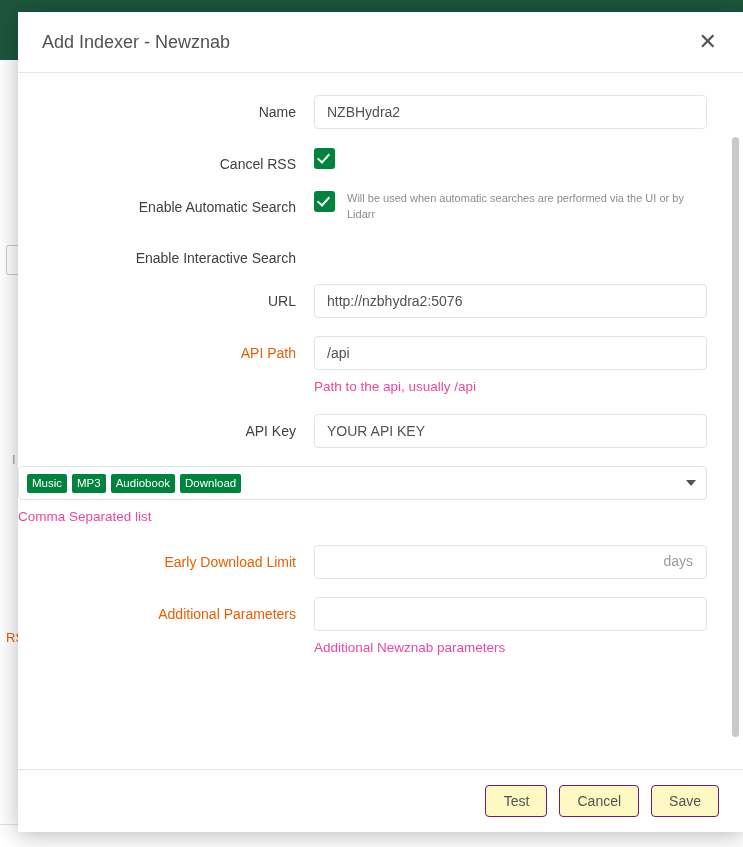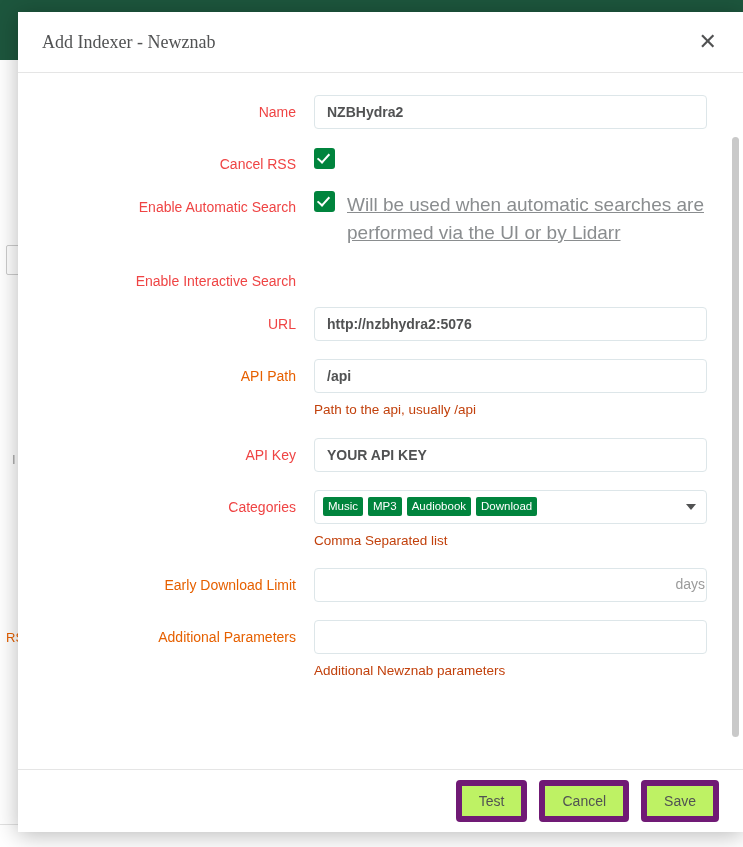--- a/index.html
+++ b/index.html
@@ -94,21 +94,20 @@
     flex: 0 0 60px;
     border-bottom: 1px solid #e5e5e5;
     display: flex;
     align-items: center;
   }
   .modal-title {
     font-size: 18px;
     color: #515253;
     padding-left: 24px;
     font-weight: 400;
-    font-family: Liberation Serif, serif;
   }
   .modal-close {
     position: absolute;
     right: 22px;
     top: 50%;
     transform: translateY(-50%);
     font-size: 22px;
     line-height: 1;
     color: #515253;
     background: none;
@@ -148,72 +147,70 @@
     padding-right: 36px;
   }
   .form-label {
     width: 296px;
     flex: 0 0 296px;
     text-align: right;
     padding-right: 18px;
     padding-top: 9px;
     box-sizing: border-box;
     font-size: 14px;
-    color: #ef4444;
+    color: #404040;
   }
   .form-label.advanced {
     color: #e66000;
   }
   .form-control-wrap {
     flex: 1 1 auto;
     min-width: 0;
   }
   input.form-input {
     display: block;
     width: 100%;
     box-sizing: border-box;
     height: 34px;
     padding: 6px 12px;
     font-size: 14px;
     color: #515253;
     background-color: #fff;
     border: 1px solid #dde6e9;
     border-radius: 4px;
     font-family: "Liberation Sans", sans-serif;
-    font-weight: bold;
   }
   input.form-input::placeholder {
     color: #a1a1a1;
   }
   input.form-input.with-unit {
     padding-right: 48px;
   }
   .input-unit-wrap {
     position: relative;
   }
   .input-unit {
     position: absolute;
-    right: 2px;
+    right: 14px;
     top: 8px;
     font-size: 14px;
     color: #9b9b9b;
     pointer-events: none;
   }
   .help-text {
     margin-top: 7px;
     font-size: 13.5px;
-    color: #c2410c;
+    color: #ec4899;
     line-height: 1.45;
   }
   .check-help {
-    font-size: 19px;
+    font-size: 11px;
     color: #8a8d8f;
     line-height: 1.45;
     padding-top: 1px;
-    text-decoration: underline;
   }
 
   .check-row {
     display: flex;
     align-items: flex-start;
     gap: 12px;
   }
   .checkbox {
     flex: 0 0 auto;
     width: 21px;
@@ -279,22 +276,22 @@
     display: flex;
     justify-content: flex-end;
     align-items: center;
     gap: 12px;
     padding-right: 24px;
   }
   .btn {
     font-family: "Liberation Sans", sans-serif;
     font-size: 14px;
     color: #515253;
-    background: #bef264;
-    border: 6px solid #701a75;
+    background: #fef9c3;
+    border: 1px solid #701a75;
     border-radius: 4px;
     padding: 7px 17px;
     cursor: pointer;
     min-width: 62px;
   }
 </style>
 </head>
 <body>
 
 <div class="app-bg">
@@ -362,21 +359,20 @@
     </div>
 
     <div class="form-group">
       <div class="form-label">API Key</div>
       <div class="form-control-wrap">
         <input class="form-input" type="text" value="YOUR API KEY" style="">
       </div>
     </div>
 
     <div class="form-group">
-      <div class="form-label">Categories</div>
       <div class="form-control-wrap">
         <div class="tag-select">
           <span class="tag">Music</span>
           <span class="tag">MP3</span>
           <span class="tag">Audiobook</span>
           <span class="tag">Download</span>
           <span class="caret"></span>
         </div>
         <div class="help-text">Comma Separated list</div>
       </div>

